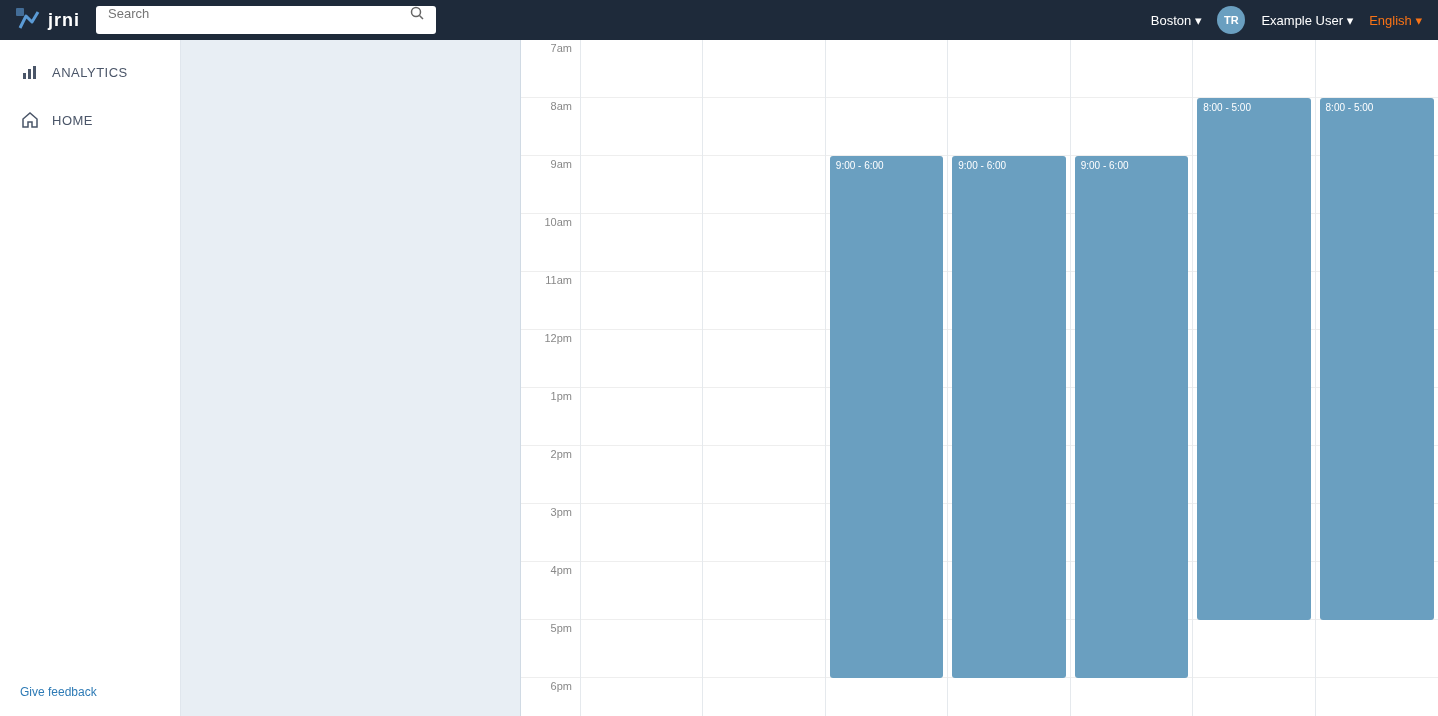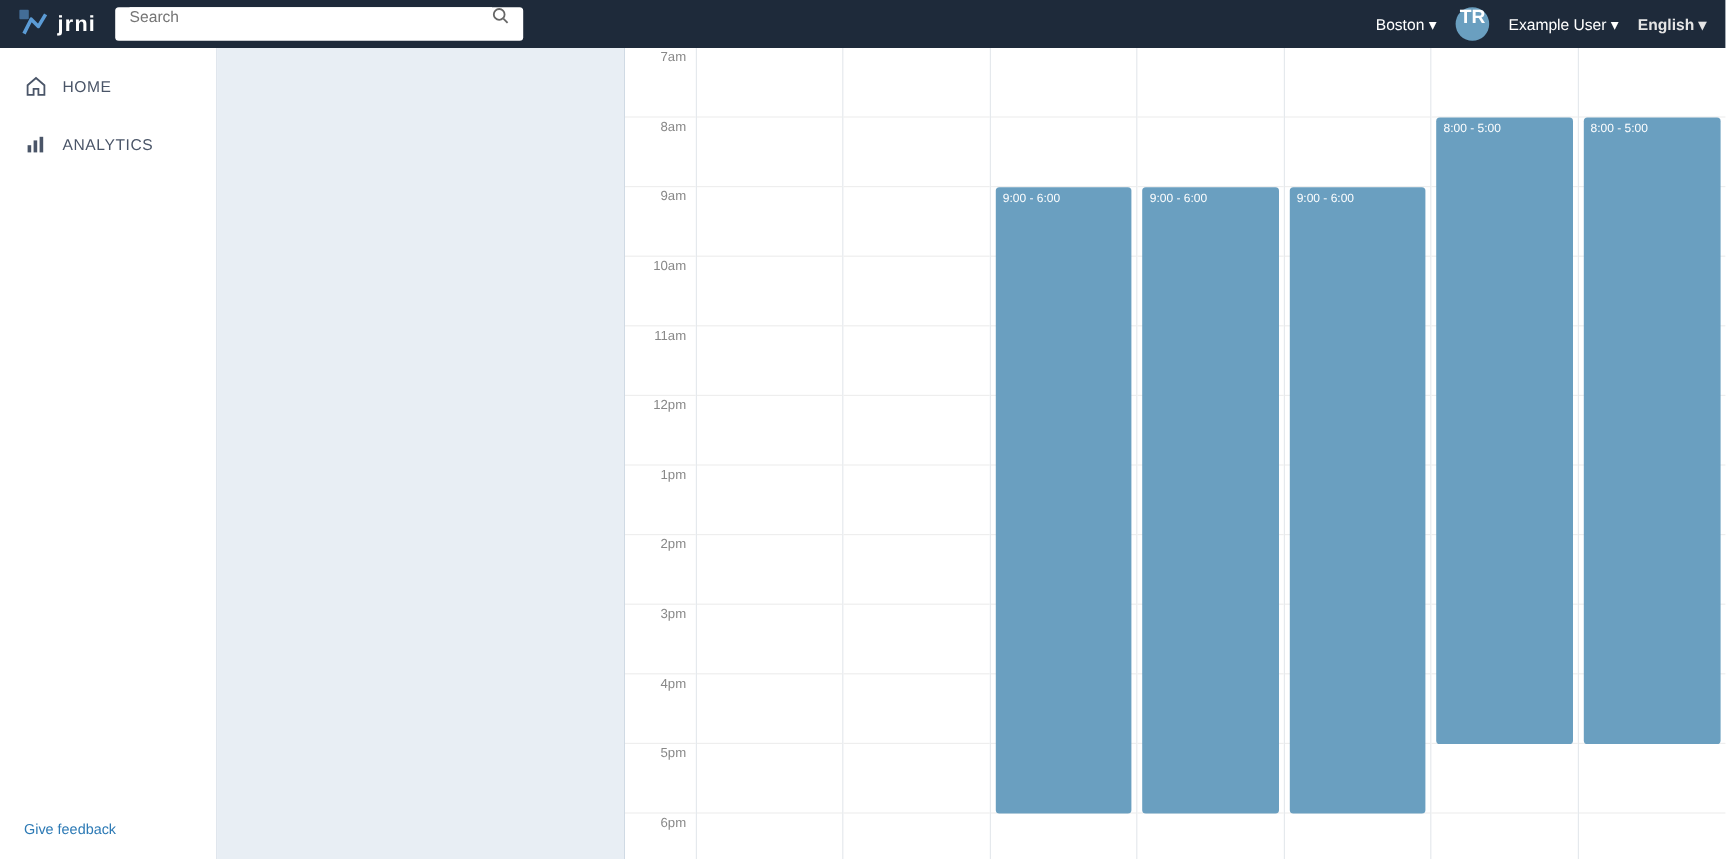--- a/index.html
+++ b/index.html
@@ -62,33 +62,33 @@
     .header-boston {
       cursor: pointer;
       color: #fff;
     }
     .header-user-avatar {
       background: #6a9fc0;
       border-radius: 50%;
       width: 28px;
       height: 28px;
       display: flex;
+      align-items: center;
       justify-content: center;
-      font-size: 16px;
+      font-size: 11px;
       font-weight: bold;
       color: #fff;
     }
     .header-user-name {
       cursor: pointer;
       color: #fff;
     }
     .header-language {
       cursor: pointer;
-      color: #e5e5e5;
-      font-weight: bold;
+      color: #f97316;
     }
 
     
     .main-layout {
       display: flex;
       flex: 1;
       overflow: hidden;
     }
 
     
@@ -256,35 +256,35 @@
 </header>
 
 <div class="main-layout">
 
   <nav class="sidebar">
     <div class="sidebar-nav">
 
       <div class="sidebar-item">
         <div class="sidebar-item-icon">
           <svg width="18" height="18" viewBox="0 0 18 18" fill="none">
-            <path d="M2 8L9 2L16 8V16H11V11H7V16H2V8Z" stroke="#4a5568" stroke-width="1.5" fill="none"></path>
-          </svg>
-        </div>
-        <span>HOME</span>
-      </div>
-
-      <div class="sidebar-item">
-        <div class="sidebar-item-icon">
-          <svg width="18" height="18" viewBox="0 0 18 18" fill="none">
             <rect x="2" y="10" width="3" height="6" fill="#4a5568"></rect>
             <rect x="7" y="6" width="3" height="10" fill="#4a5568"></rect>
             <rect x="12" y="3" width="3" height="13" fill="#4a5568"></rect>
           </svg>
         </div>
         <span>ANALYTICS</span>
+      </div>
+
+      <div class="sidebar-item">
+        <div class="sidebar-item-icon">
+          <svg width="18" height="18" viewBox="0 0 18 18" fill="none">
+            <path d="M2 8L9 2L16 8V16H11V11H7V16H2V8Z" stroke="#4a5568" stroke-width="1.5" fill="none"></path>
+          </svg>
+        </div>
+        <span>HOME</span>
       </div>
 
 
 
 
     </div>
     <div class="sidebar-footer">
       <a class="give-feedback-link">Give feedback</a>
     </div>
   </nav>

